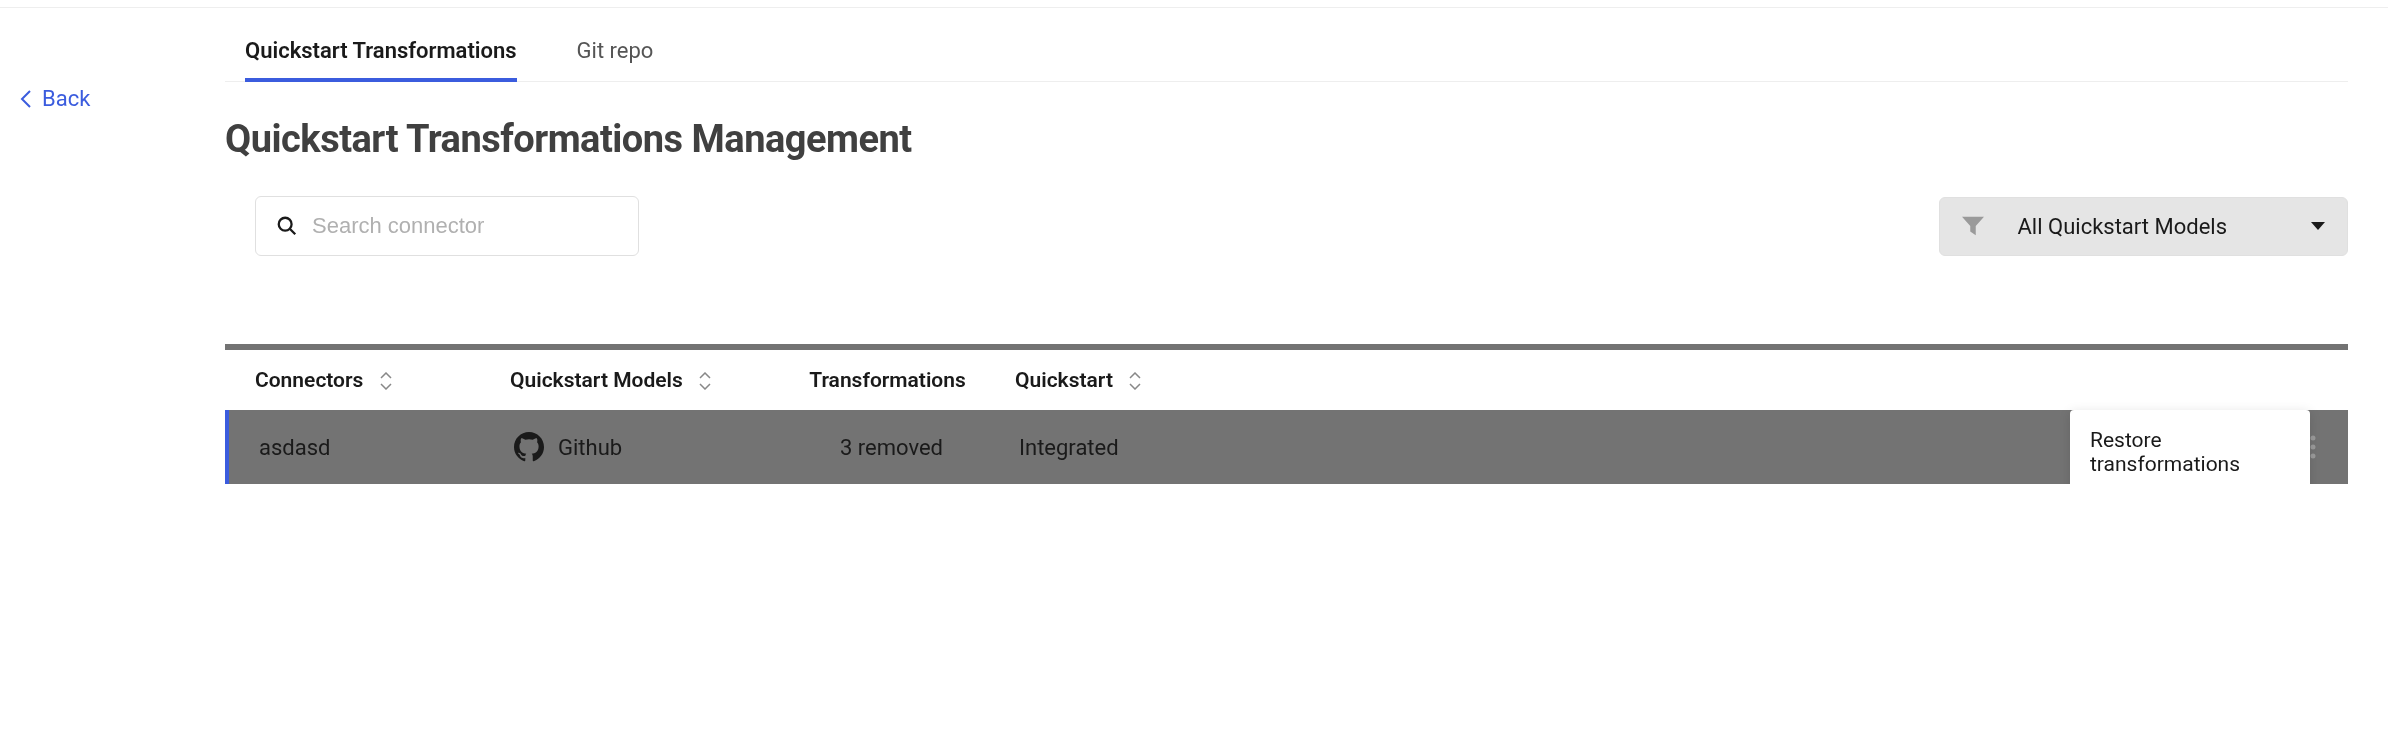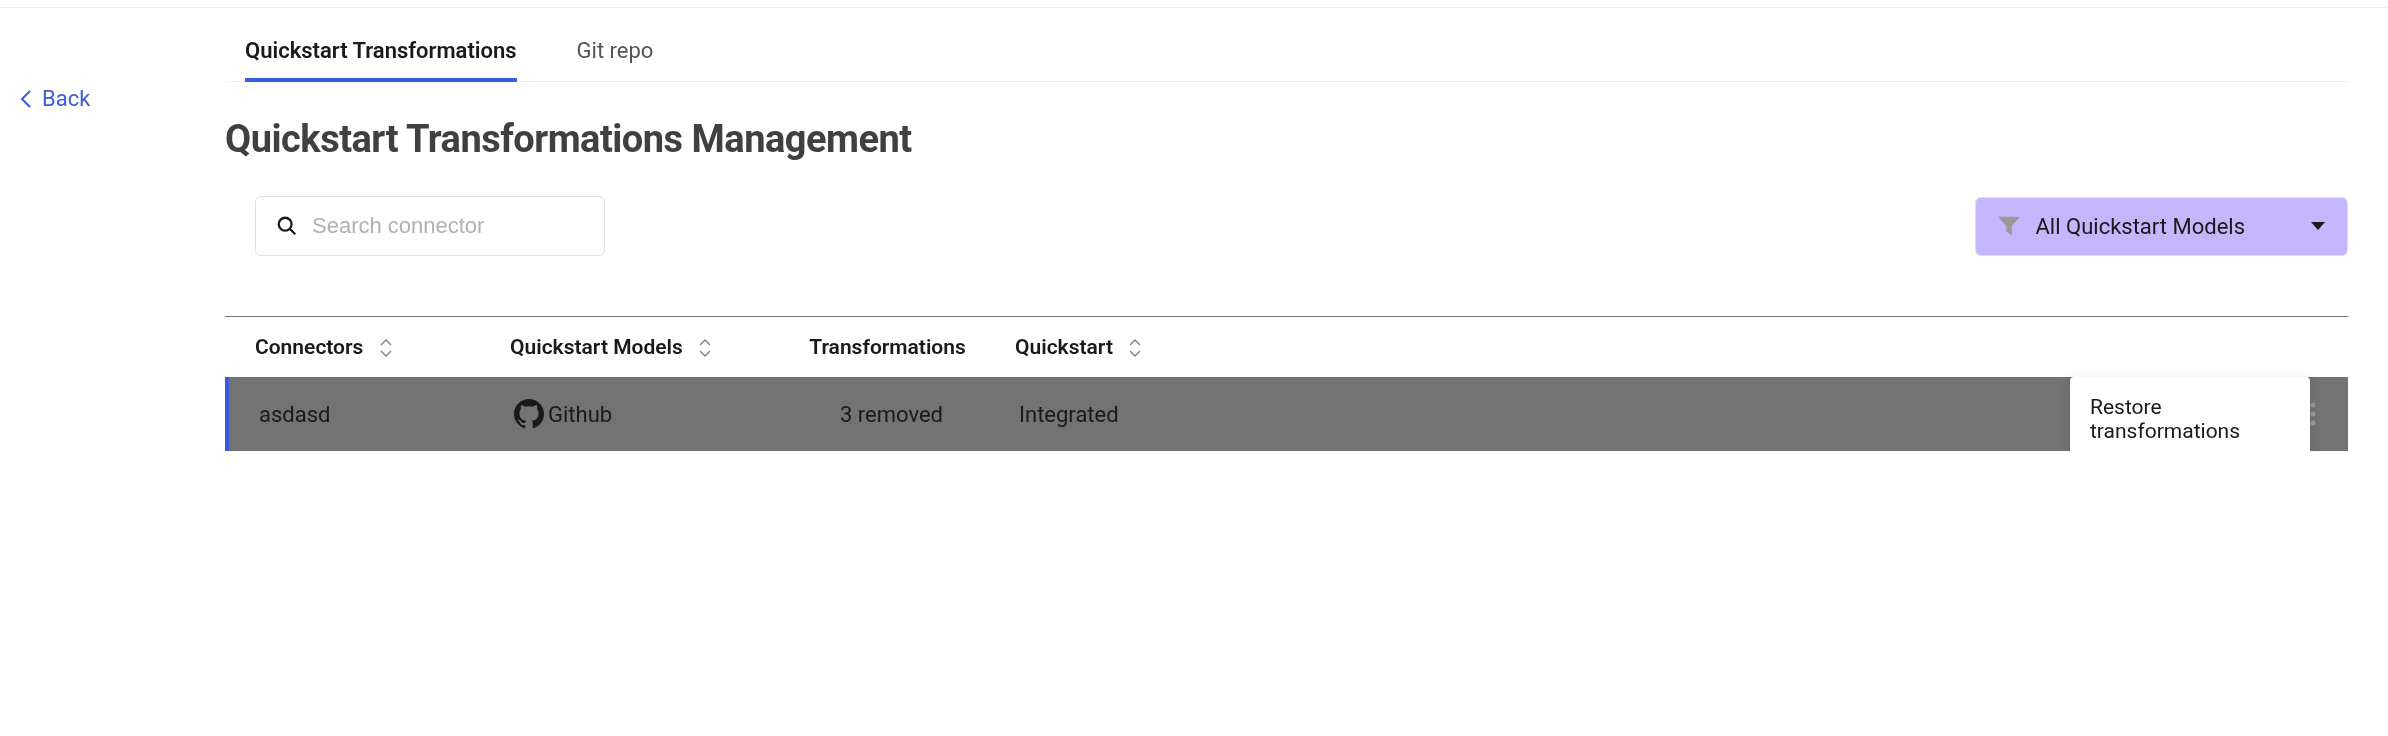--- a/index.html
+++ b/index.html
@@ -83,21 +83,21 @@
       margin-top: 35px;
       padding-left: 30px;
     }
     .search-box {
       display: flex;
       align-items: center;
       gap: 14px;
       border: 1px solid #e0e0e0;
       border-radius: 6px;
       padding: 16px 20px;
-      width: 350px;
+      width: 384px;
       background: #ffffff;
     }
     .search-icon {
       width: 22px;
       height: 22px;
       color: #1a1a1a;
       flex-shrink: 0;
     }
     .search-input {
       flex: 1;
@@ -106,43 +106,43 @@
       font-size: 22px;
       color: #1a1a1a;
       background: transparent;
     }
     .search-input::placeholder {
       color: #b0b0b0;
     }
     .filter-dropdown {
       display: flex;
       align-items: center;
-      gap: 16px;
+      gap: 34px;
       border: 1px solid #e0e0e0;
       border-radius: 6px;
       padding: 16px 22px;
-      background: #c4b5fd;
+      background: #e5e5e5;
       cursor: pointer;
       font-size: 22px;
       color: #1a1a1a;
     }
     .filter-icon {
       width: 22px;
       height: 20px;
       color: #9a9a9a;
     }
     .dropdown-arrow {
       width: 14px;
       height: 8px;
       margin-left: 50px;
       color: #1a1a1a;
     }
     .table-area {
-      margin-top: 60px;
-      border-top: 1px solid #737373;
+      margin-top: 88px;
+      border-top: 6px solid #737373;
       position: relative;
     }
     .table-header {
       display: flex;
       align-items: center;
       padding: 18px 0 18px 30px;
       font-size: 21px;
       font-weight: 600;
       color: #1a1a1a;
     }
@@ -164,21 +164,21 @@
       padding: 22px 0 22px 30px;
       font-size: 22px;
       color: #1a1a1a;
       background: #737373;
       border-left: 4px solid #3b5cde;
       position: relative;
     }
     .github-cell {
       display: flex;
       align-items: center;
-      gap: 4px;
+      gap: 14px;
     }
     .github-icon {
       width: 30px;
       height: 30px;
       color: #1a1a1a;
     }
     .row-actions {
       position: absolute;
       right: 20px;
       top: 50%;

